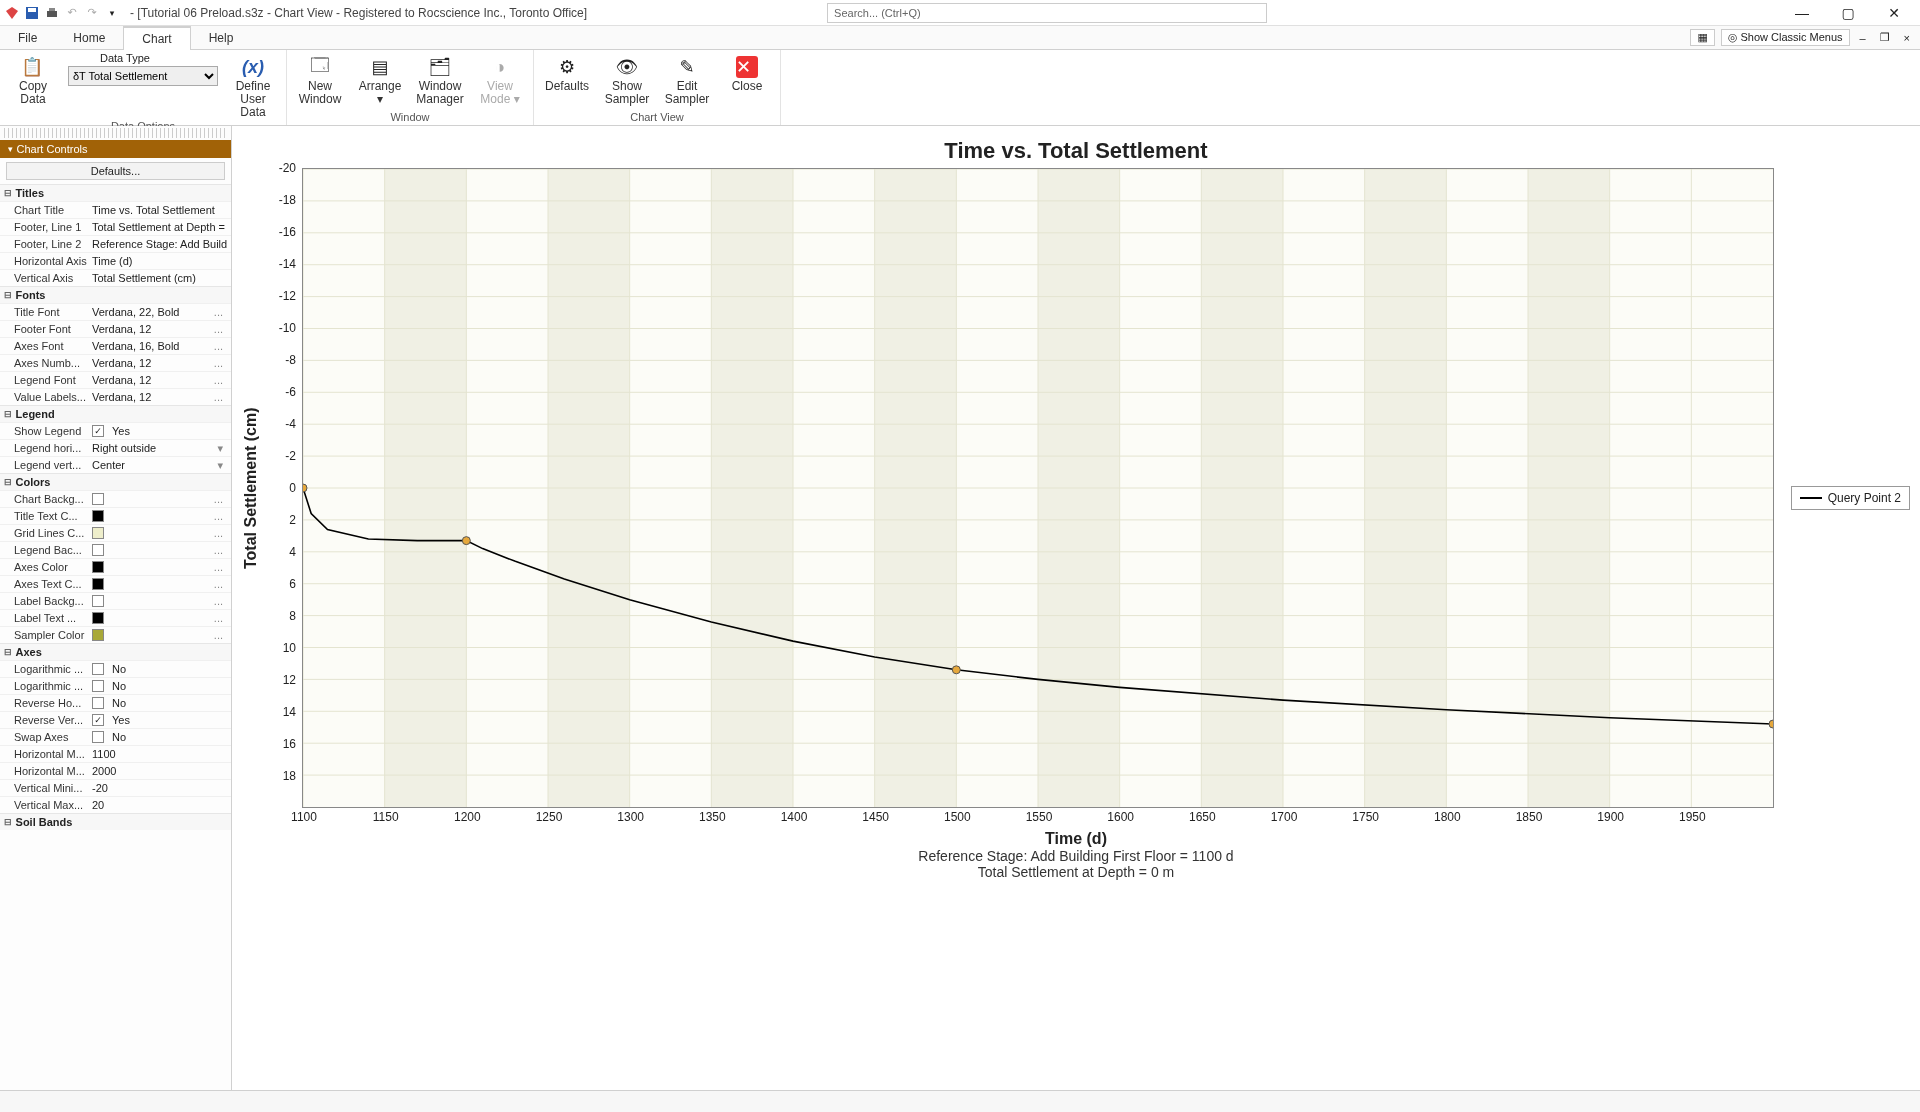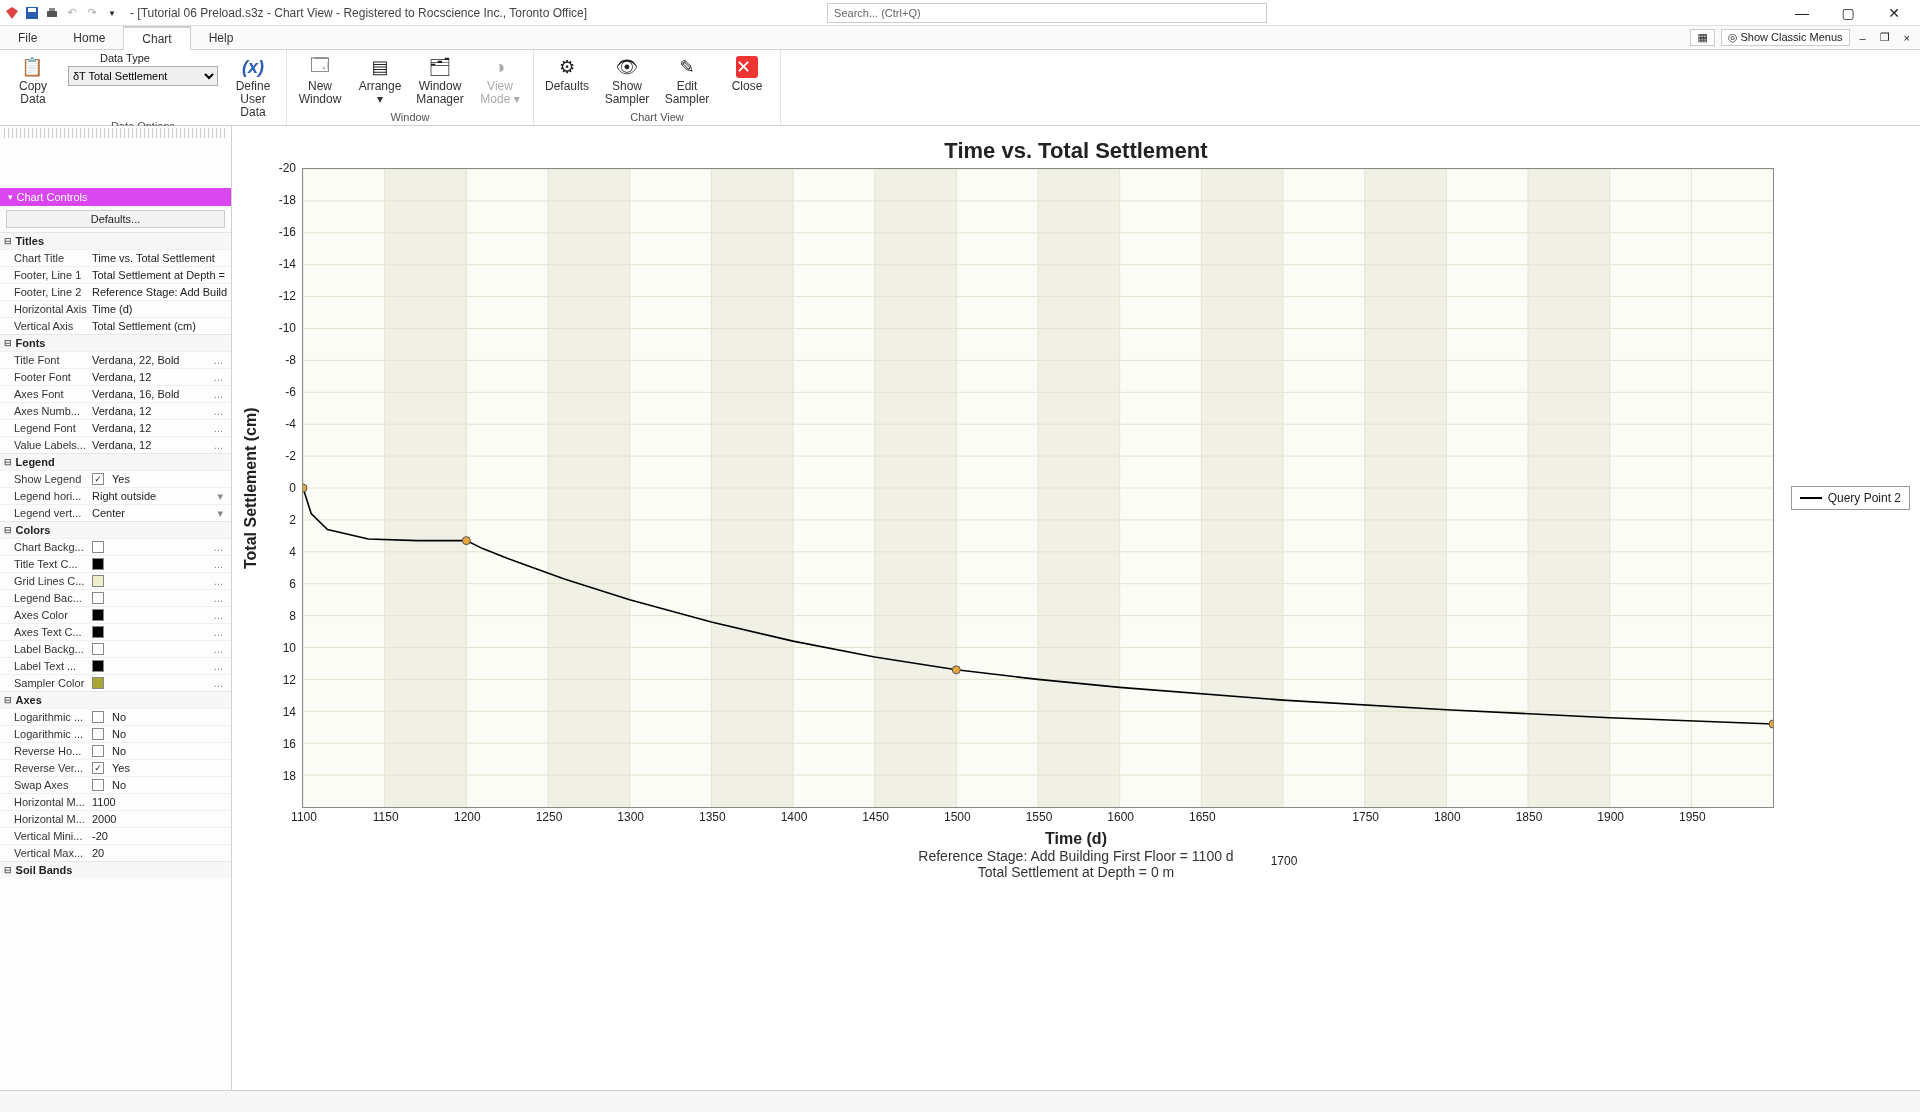--- a/index.html
+++ b/index.html
@@ -33,21 +33,21 @@
 .datatype { display: flex; flex-direction: column; gap: 2px; }
 .datatype .lbl { font-size: 11px; padding-left: 2px; margin-left: 30px; }
 .datatype select { width: 150px; height: 20px; font-size: 11px; border: 1px solid #aaa; }
 
 
 .main { flex: 1; display: flex; min-height: 0; }
 
 
 .sidebar { width: 232px; border-right: 1px solid #d0d0d0; background: #fdfdfd; display: flex; flex-direction: column; overflow: hidden; }
 .grip { height: 10px; background: repeating-linear-gradient(90deg, #ccc 0 1px, transparent 1px 4px); margin: 2px 4px; }
-.panelhdr { background: #d946ef; color: #fff; font-size: 11px; padding: 3px 8px; display: flex; align-items: center; margin-top: 48px; }
+.panelhdr { background: #a16207; color: #fff; font-size: 11px; padding: 3px 8px; display: flex; align-items: center; }
 .panelhdr::before { content: "▾"; margin-right: 4px; font-size: 9px; }
 .defaults-btn { margin: 4px 6px; border: 1px solid #ccc; background: #f3f3f3; text-align: center; padding: 2px 0; cursor: pointer; font-size: 11px; }
 .proplist { overflow-y: auto; font-size: 11px; }
 .section { border-top: 1px solid #e6e6e6; }
 .section-hdr { display: flex; align-items: center; padding: 2px 4px; background: #f7f7f7; font-weight: 600; cursor: pointer; }
 .section-hdr::before { content: "⊟"; font-size: 9px; margin-right: 4px; color: #666; }
 .prow { display: flex; align-items: center; padding: 1px 4px 1px 14px; border-top: 1px solid #f0f0f0; height: 17px; }
 .prow .k { width: 78px; color: #333; white-space: nowrap; overflow: hidden; text-overflow: ellipsis; }
 .prow .v { flex: 1; color: #222; white-space: nowrap; overflow: hidden; text-overflow: ellipsis; display: flex; align-items: center; gap: 4px; }
 .prow .dots { color: #888; padding: 0 4px; cursor: pointer; }
@@ -528,21 +528,21 @@
         <div class="xtick" style="left: 11.1111%;">1200</div>
         <div class="xtick" style="left: 16.6667%;">1250</div>
         <div class="xtick" style="left: 22.2222%;">1300</div>
         <div class="xtick" style="left: 27.7778%;">1350</div>
         <div class="xtick" style="left: 33.3333%;">1400</div>
         <div class="xtick" style="left: 38.8889%;">1450</div>
         <div class="xtick" style="left: 44.4444%;">1500</div>
         <div class="xtick" style="left: 50%;">1550</div>
         <div class="xtick" style="left: 55.5556%;">1600</div>
         <div class="xtick" style="left: 61.1111%;">1650</div>
-        <div class="xtick" style="left: 66.6667%; margin-top: 44px;">1700</div>
+        <div class="xtick" style="left: 66.6667%;">1700</div>
         <div class="xtick" style="left: 72.2222%;">1750</div>
         <div class="xtick" style="left: 77.7778%;">1800</div>
         <div class="xtick" style="left: 83.3333%;">1850</div>
         <div class="xtick" style="left: 88.8889%;">1900</div>
         <div class="xtick" style="left: 94.4444%;">1950</div>
       </div>
     <div class="xlab">Time (d)</div>
     <div class="footer1">Reference Stage: Add Building First Floor = 1100 d</div>
     <div class="footer2">Total Settlement at Depth = 0 m</div>
     <div class="legend">

